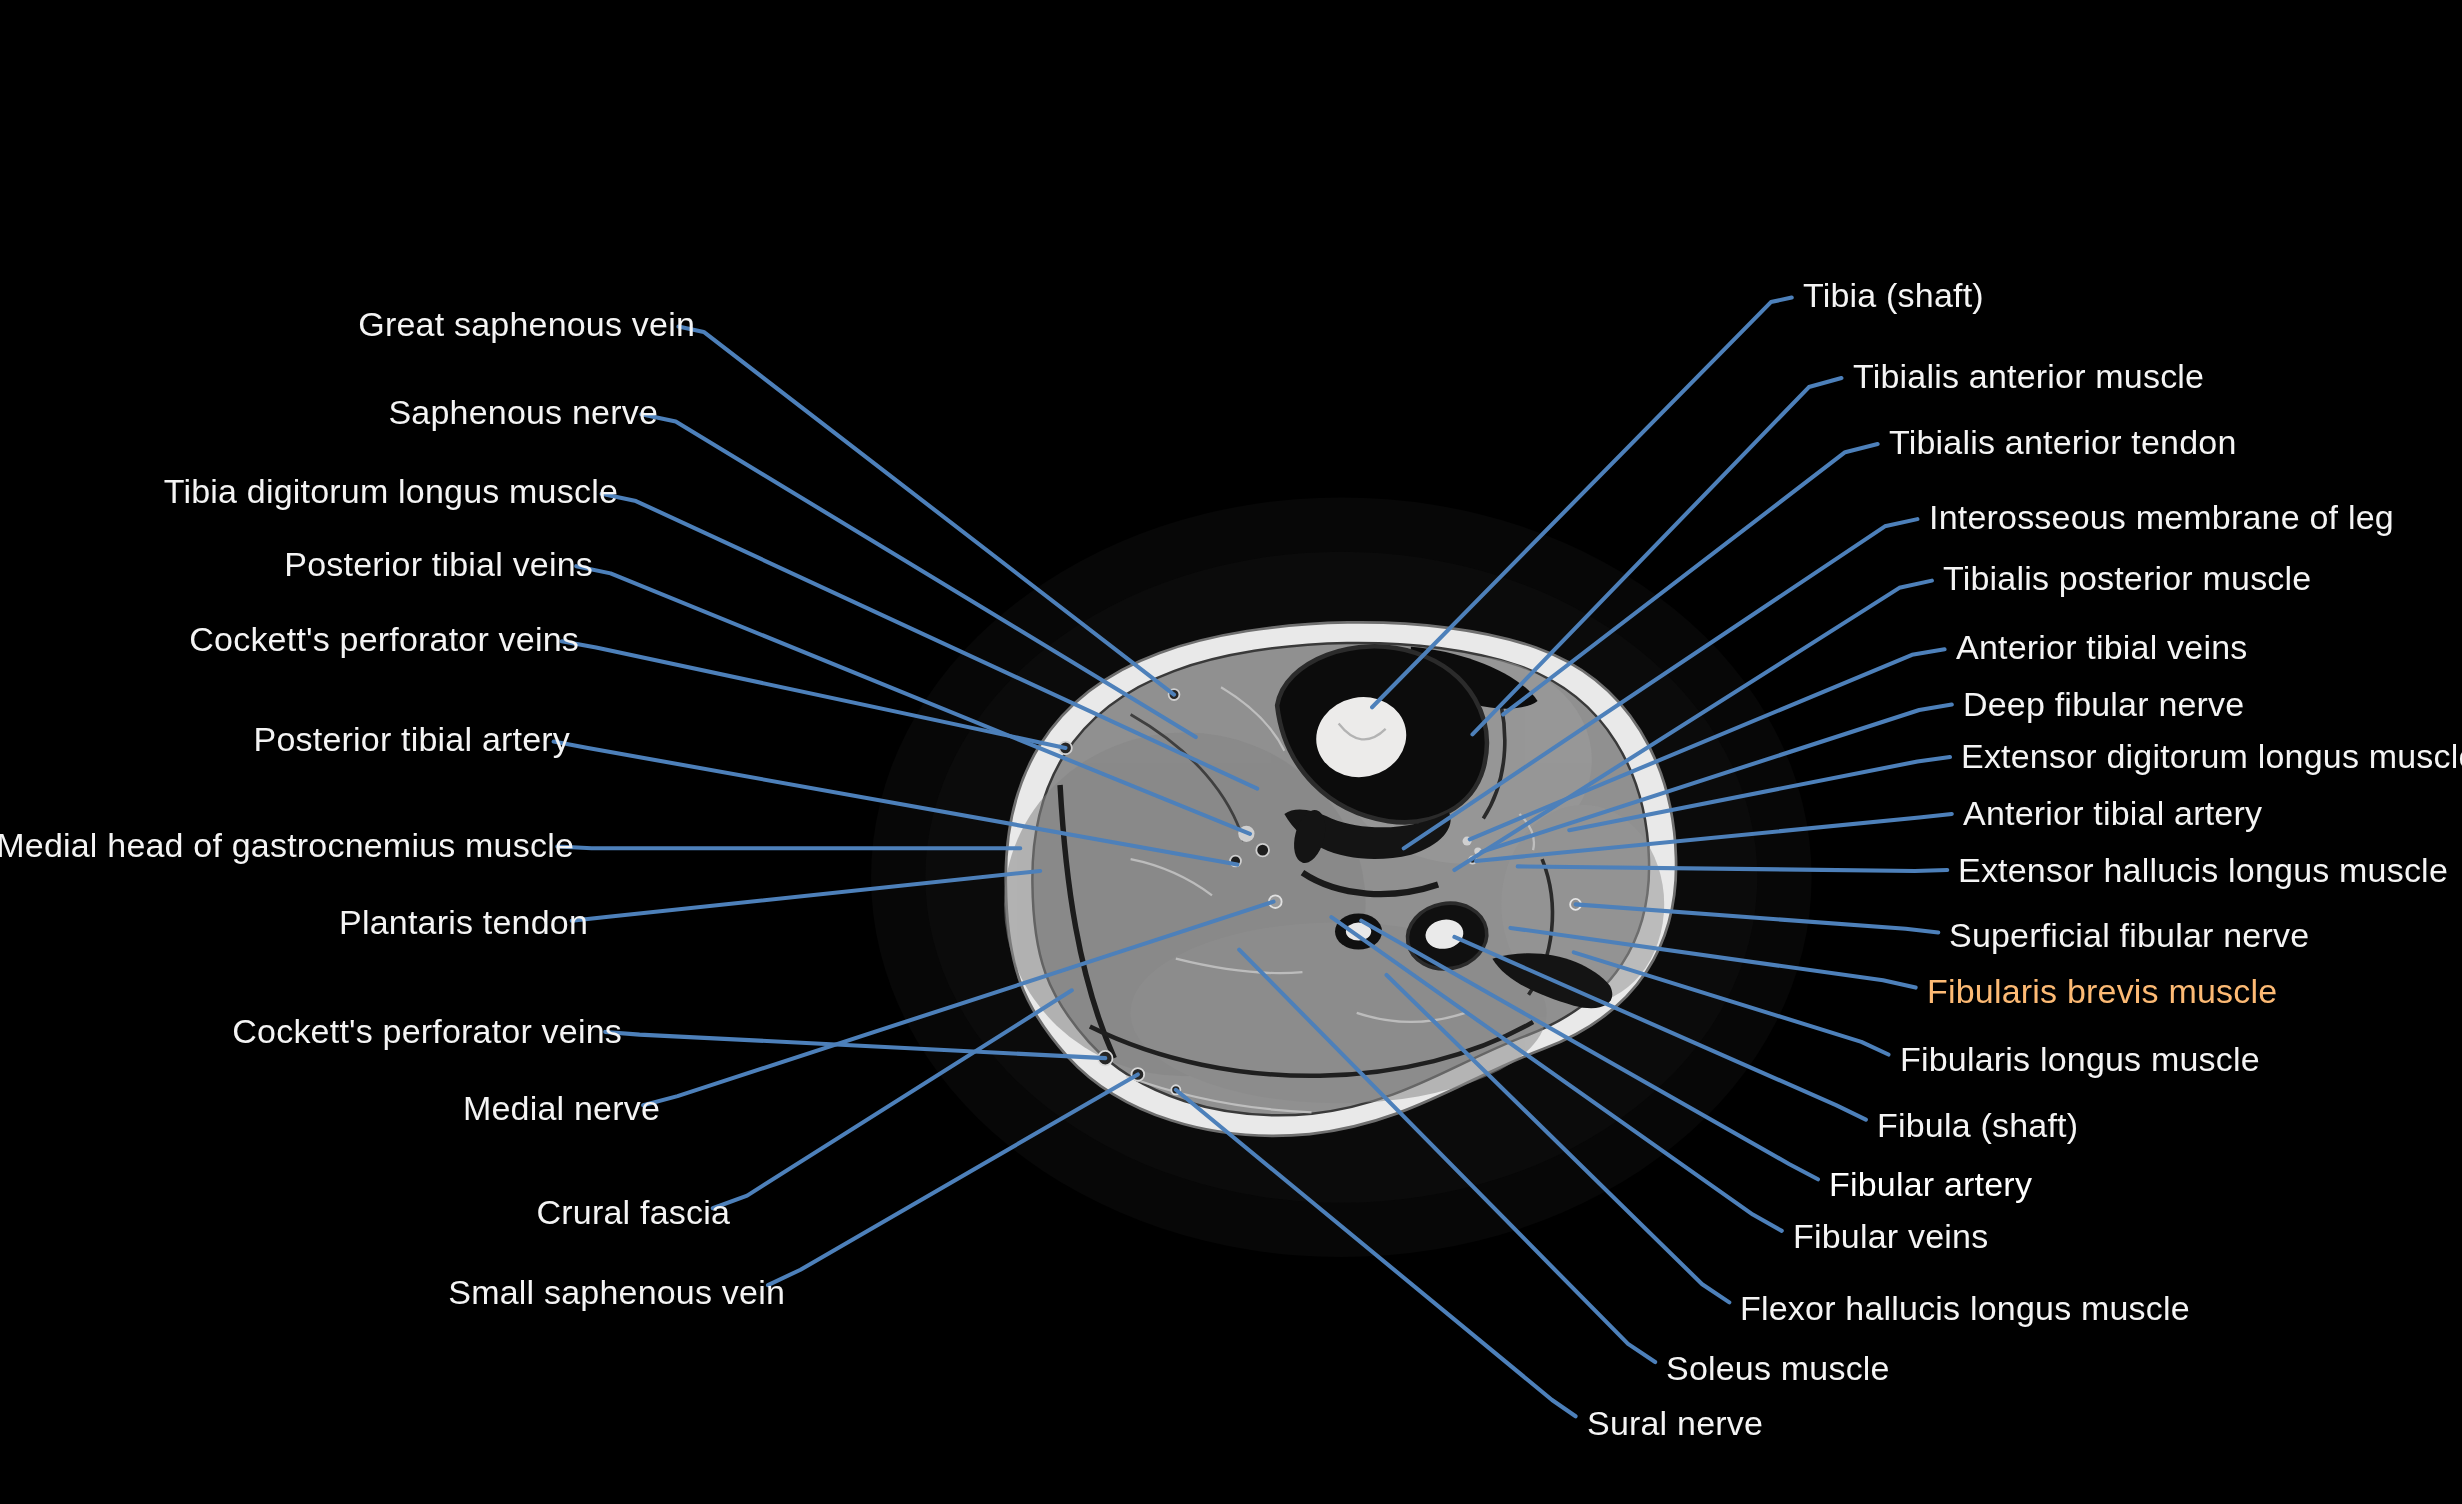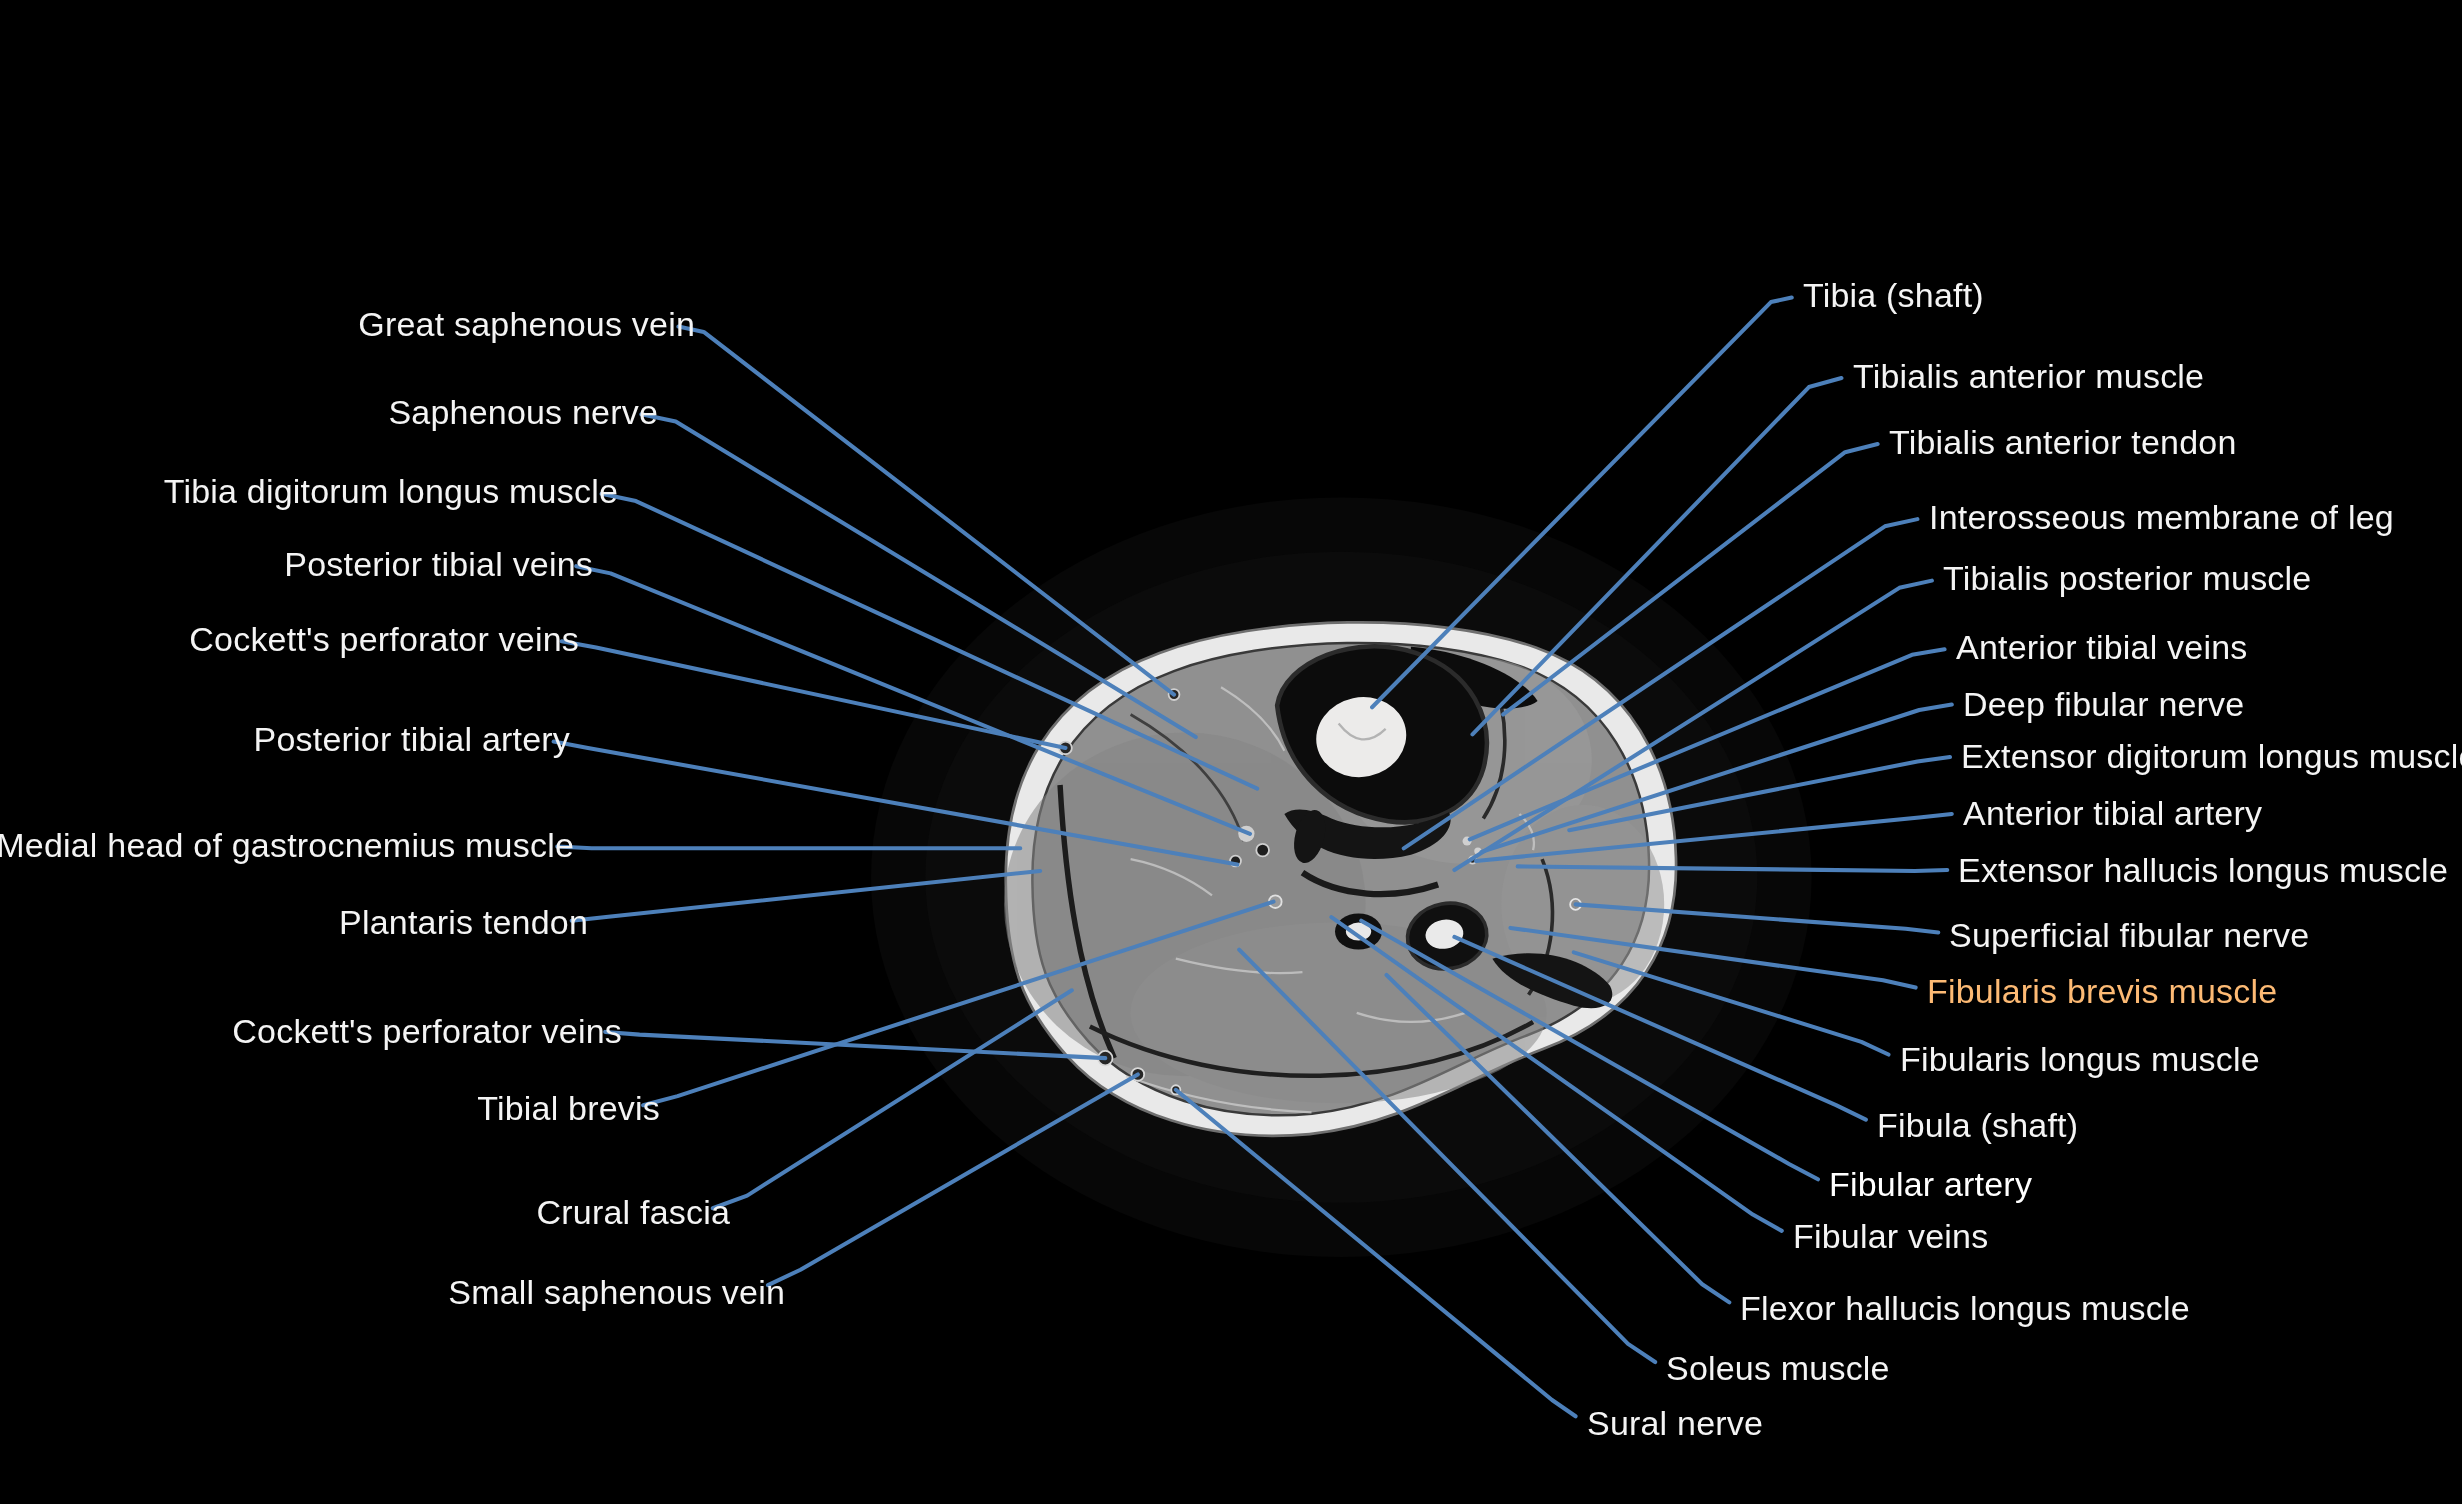--- a/index.html
+++ b/index.html
@@ -142,21 +142,21 @@
   <div id="labels-layer">
       <div class="label left" style="right: 1795px; top: 303px; color: rgb(244, 244, 244);">Great saphenous vein</div>
       <div class="label left" style="right: 1832px; top: 391px; color: rgb(244, 244, 244);">Saphenous nerve</div>
       <div class="label left" style="right: 1872px; top: 470px; color: rgb(244, 244, 244);">Tibia digitorum longus muscle</div>
       <div class="label left" style="right: 1897px; top: 543px; color: rgb(244, 244, 244);">Posterior tibial veins</div>
       <div class="label left" style="right: 1911px; top: 618px; color: rgb(244, 244, 244);">Cockett's perforator veins</div>
       <div class="label left" style="right: 1920px; top: 718px; color: rgb(244, 244, 244);">Posterior tibial artery</div>
       <div class="label left" style="right: 1916px; top: 824px; color: rgb(244, 244, 244);">Medial head of gastrocnemius muscle</div>
       <div class="label left" style="right: 1902px; top: 901px; color: rgb(244, 244, 244);">Plantaris tendon</div>
       <div class="label left" style="right: 1868px; top: 1010px; color: rgb(244, 244, 244);">Cockett's perforator veins</div>
-      <div class="label left" style="right: 1830px; top: 1087px; color: rgb(244, 244, 244);">Tibial brevis</div>
+      <div class="label left" style="right: 1830px; top: 1087px; color: rgb(244, 244, 244);">Medial nerve</div>
       <div class="label left" style="right: 1760px; top: 1191px; color: rgb(244, 244, 244);">Crural fascia</div>
       <div class="label left" style="right: 1705px; top: 1271px; color: rgb(244, 244, 244); margin-left: 17px;">Small saphenous vein</div>
       <div class="label right" style="left: 1803px; top: 274px; color: rgb(244, 244, 244);">Tibia (shaft)</div>
       <div class="label right" style="left: 1853px; top: 355px; color: rgb(244, 244, 244);">Tibialis anterior muscle</div>
       <div class="label right" style="left: 1889px; top: 421px; color: rgb(244, 244, 244);">Tibialis anterior tendon</div>
       <div class="label right" style="left: 1943px; top: 557px; color: rgb(244, 244, 244);">Tibialis posterior muscle</div>
       <div class="label right" style="left: 1929px; top: 496px; color: rgb(244, 244, 244);">Interosseous membrane of leg</div>
       <div class="label right" style="left: 1956px; top: 626px; color: rgb(244, 244, 244);">Anterior tibial veins</div>
       <div class="label right" style="left: 1963px; top: 683px; color: rgb(244, 244, 244);">Deep fibular nerve</div>
       <div class="label right" style="left: 1961px; top: 735px; color: rgb(244, 244, 244);">Extensor digitorum longus muscle</div>

